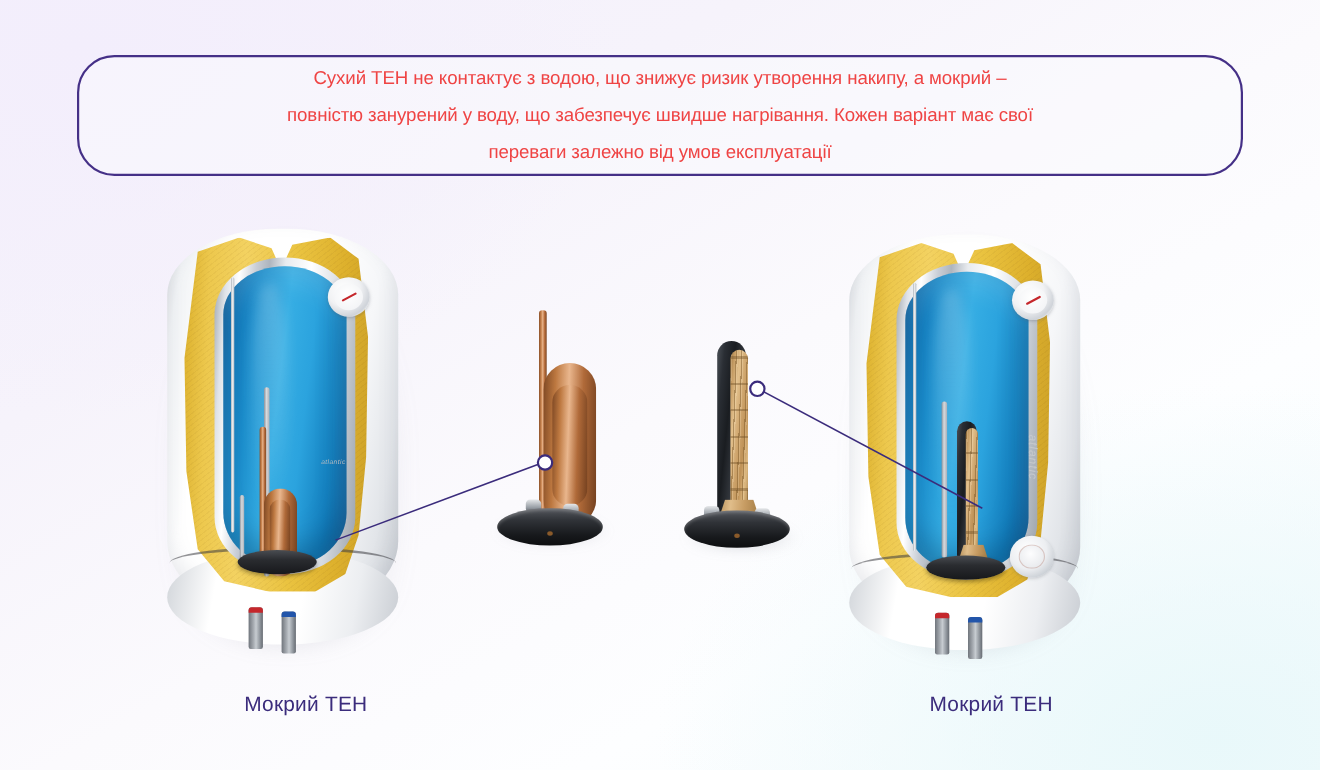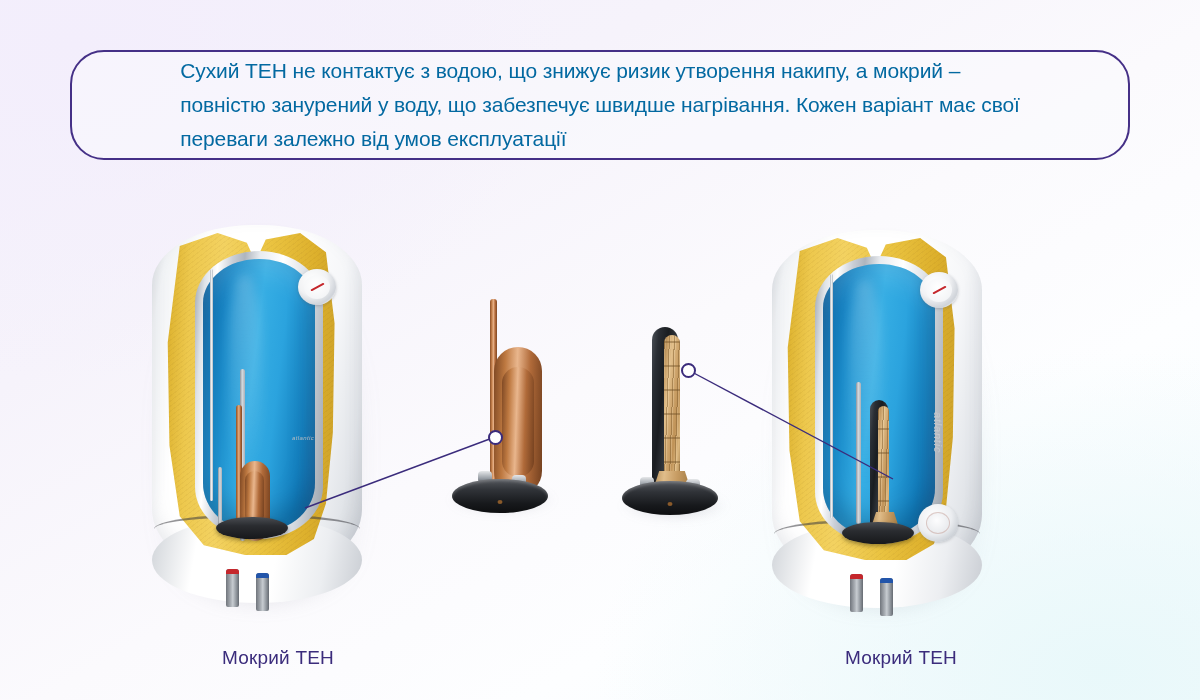--- a/index.html
+++ b/index.html
@@ -29,32 +29,32 @@
     box-sizing: border-box;
     border: 2px solid #453087;
     border-radius: 34px;
     background: rgba(250,249,253,0.55);
     display: flex;
     align-items: center;
     justify-content: center;
     padding: 6px 26px;
   }
   .callout-text {
-    color: #0369a1;
-    font-size: 21px;
+    color: #ef4444;
+    font-size: 17px;
     line-height: 34px;
+    text-align: center;
     letter-spacing: -0.1px;
     white-space: pre-line;
   }
 
   
   .stage {
     position: absolute;
     inset: 0;
-    margin-top: 17px;
   }
 
   
   .heater {
     position: absolute;
     width: 250px;
     height: 395px;
   }
   .heater .body-shadow {
     position: absolute;

